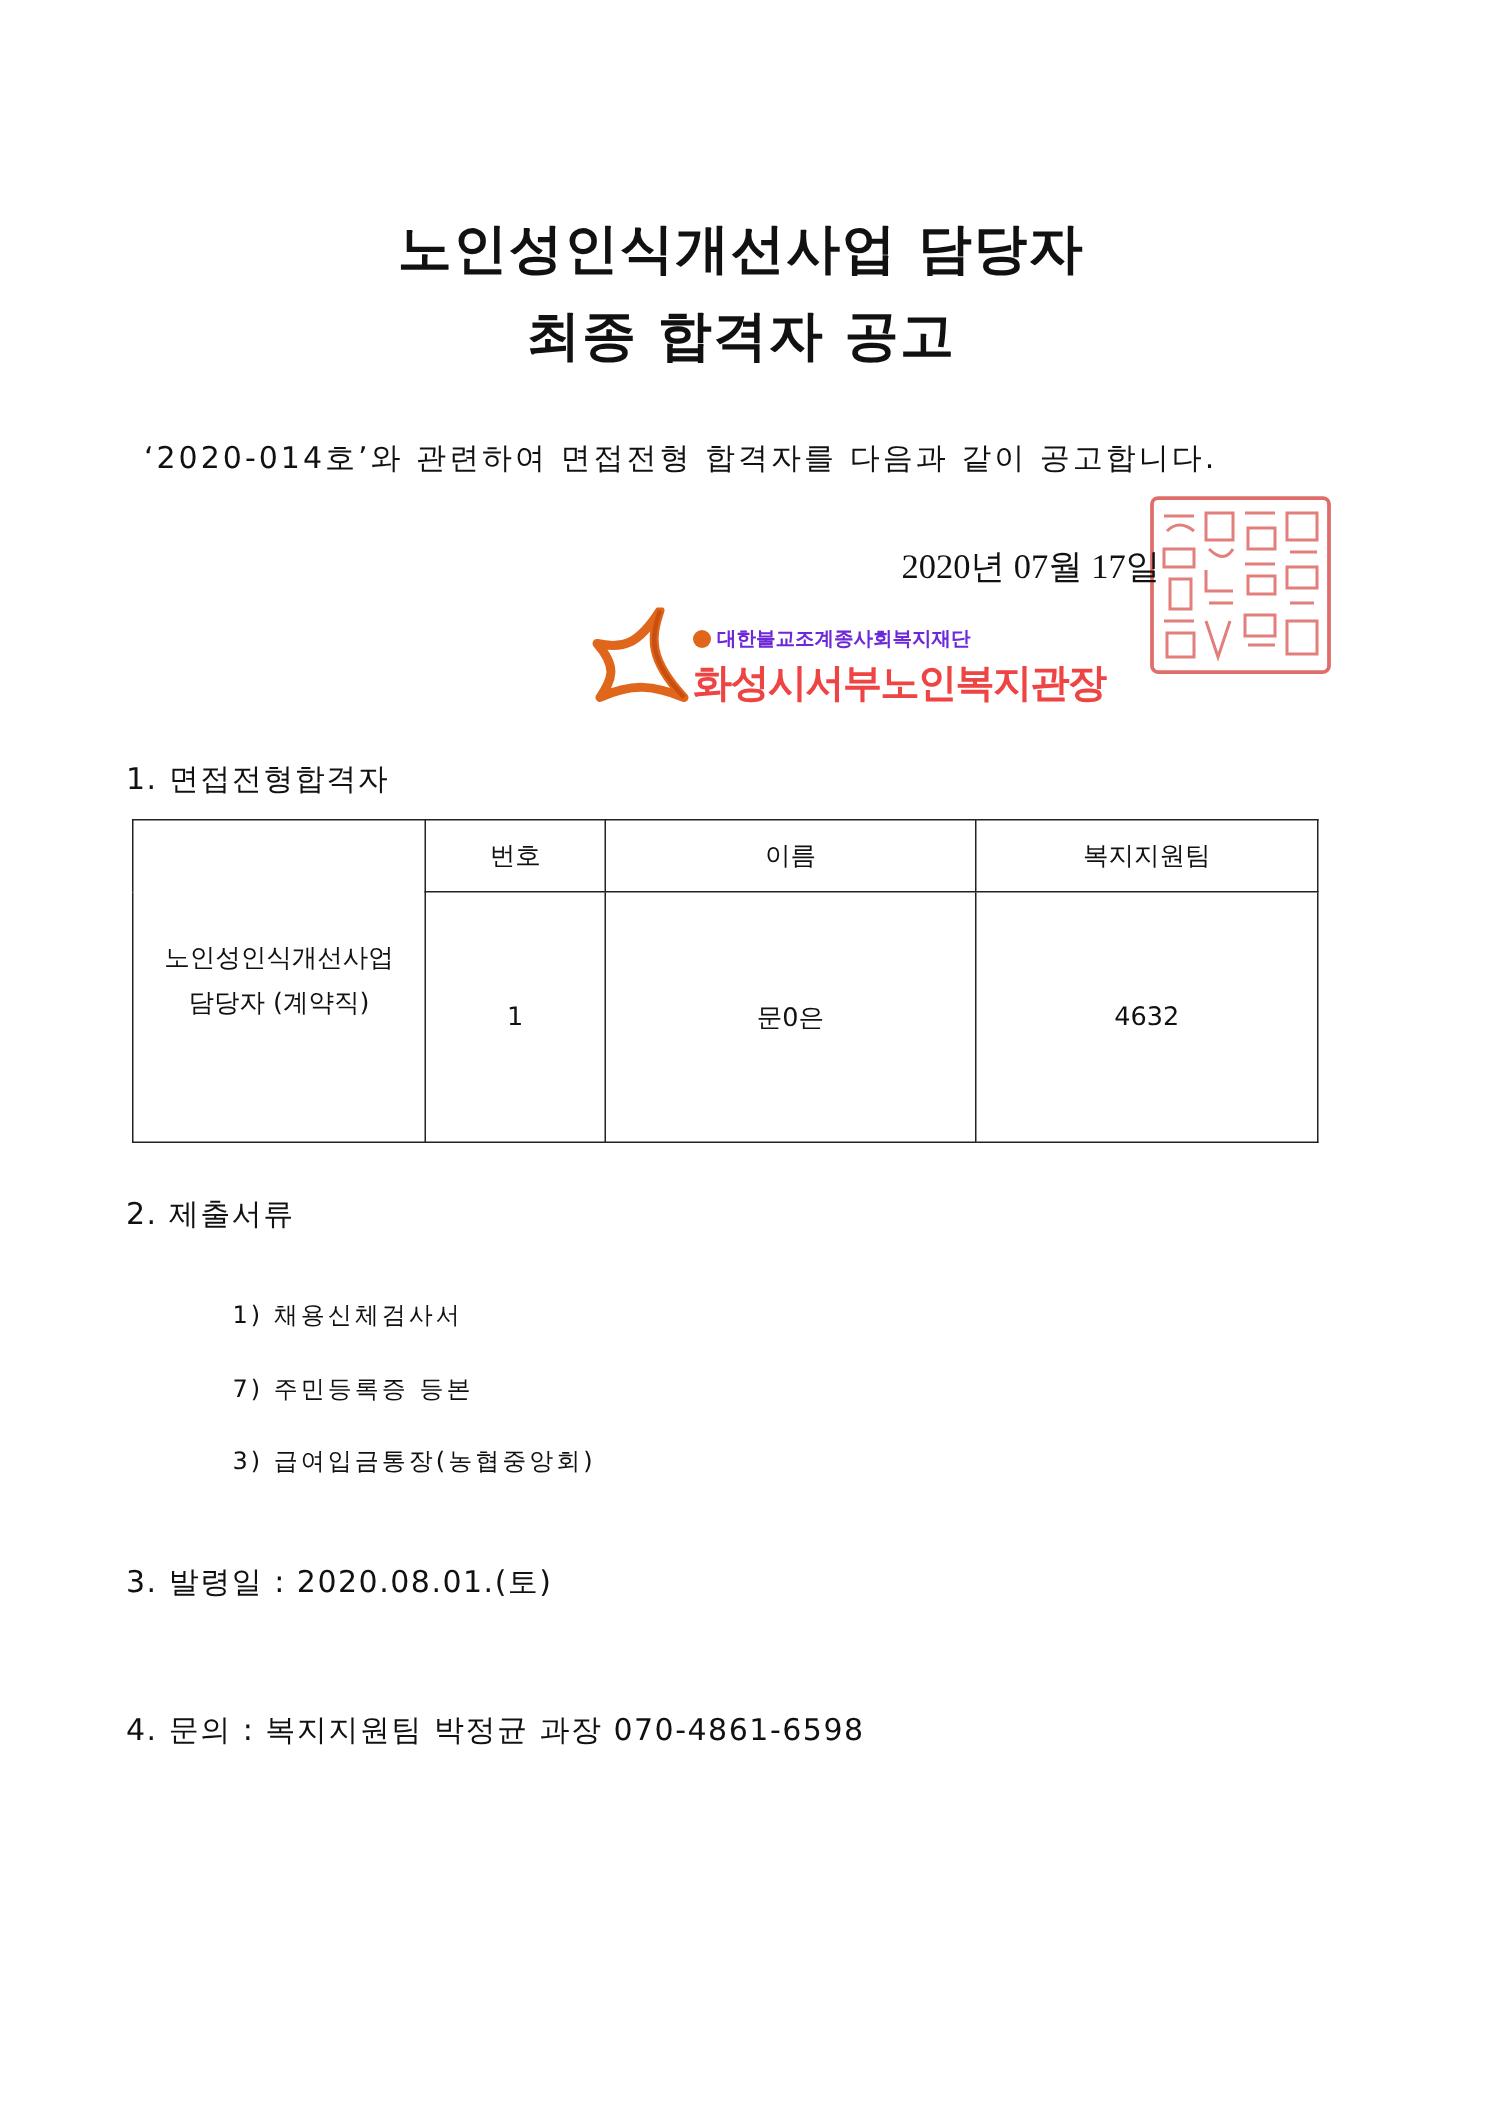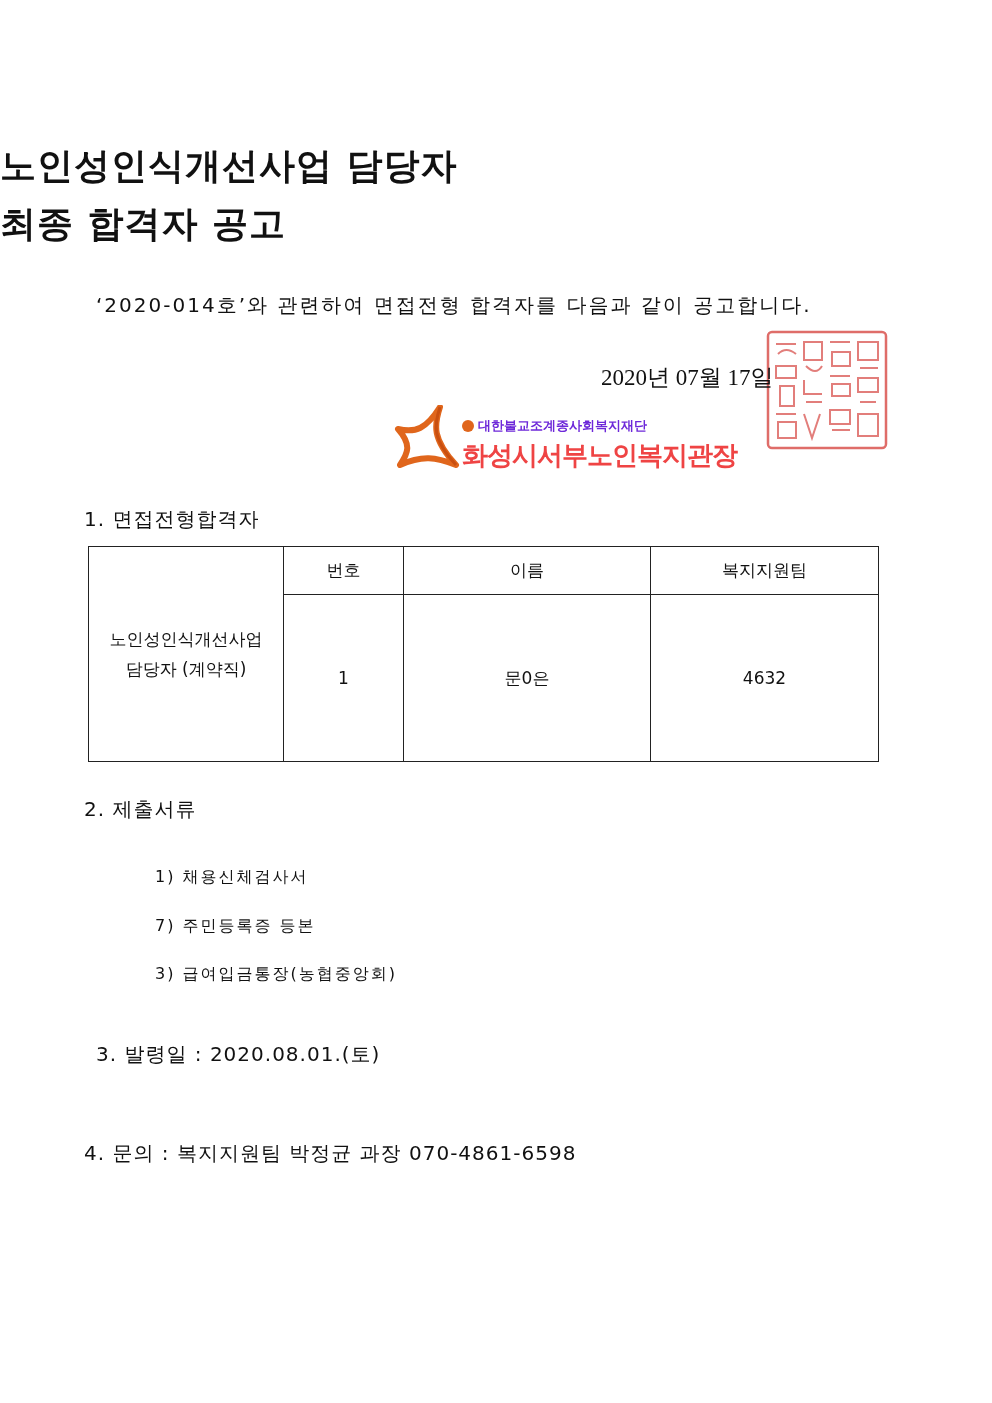--- a/index.html
+++ b/index.html
@@ -1,19 +1,19 @@
 <!DOCTYPE html>
 <html><head>
 <meta charset="utf-8">
 <style>
   html, body { margin: 0; padding: 0; background: #ffffff; }
   body { width: 992px; height: 1403px; position: relative; overflow: hidden;
          font-family: "DejaVu Sans", sans-serif; color: #111; }
   .abs { position: absolute; }
-  .title { left: 0; width: 988px; text-align: left; font-weight: bold;
+  .title { left: 0; width: 988px; text-align: center; font-weight: bold;
            font-size: 36px; letter-spacing: 1px; }
   .intro { left: 96px; top: 292px; font-size: 20px; letter-spacing: 2px; white-space: nowrap; }
   .date { left: 601px; top: 362px; font-family: "Liberation Serif", serif; font-size: 23px; white-space: nowrap; text-align: center; }
   .stamp { left: 766px; top: 330px; width: 122px; height: 120px; }
   .logo { left: 394px; top: 405px; width: 330px; height: 70px; }
   .logo-sub { left: 462px; top: 417px; font-size: 13px; font-weight: bold; color: #6d28d9; white-space: nowrap; }
   .logo-sub .dot { display: inline-block; width: 12px; height: 12px; border-radius: 50%;
                    background: #e0661c; margin-right: 4px; vertical-align: -2px; position: relative; }
   .logo-main { left: 462px; top: 438px; font-size: 26px; font-weight: bold; color: #ef4444; white-space: nowrap; letter-spacing: -1px; }
   .section { left: 84px; font-size: 20px; white-space: nowrap; letter-spacing: 1px; }
@@ -76,15 +76,15 @@
     <td>4632</td>
   </tr>
 </tbody>
   </table>
 
 <div class="abs section" style="top:796px;">2. 제출서류</div>
 <div class="abs sub" style="top:846px;">1) 채용신체검사서</div>
 <div class="abs sub" style="top:895px;">7) 주민등록증 등본</div>
 <div class="abs sub" style="top:943px;">3) 급여입금통장(농협중앙회)</div>
 
-<div class="abs section" style="top:1041px;margin-left:12px;">3. 발령일 : 2020.08.01.(토)</div>
+<div class="abs section" style="top:1041px;">3. 발령일 : 2020.08.01.(토)</div>
 
 <div class="abs section" style="top:1140px;">4. 문의 : 복지지원팀 박정균 과장 070-4861-6598</div>
 
 </body></html>

